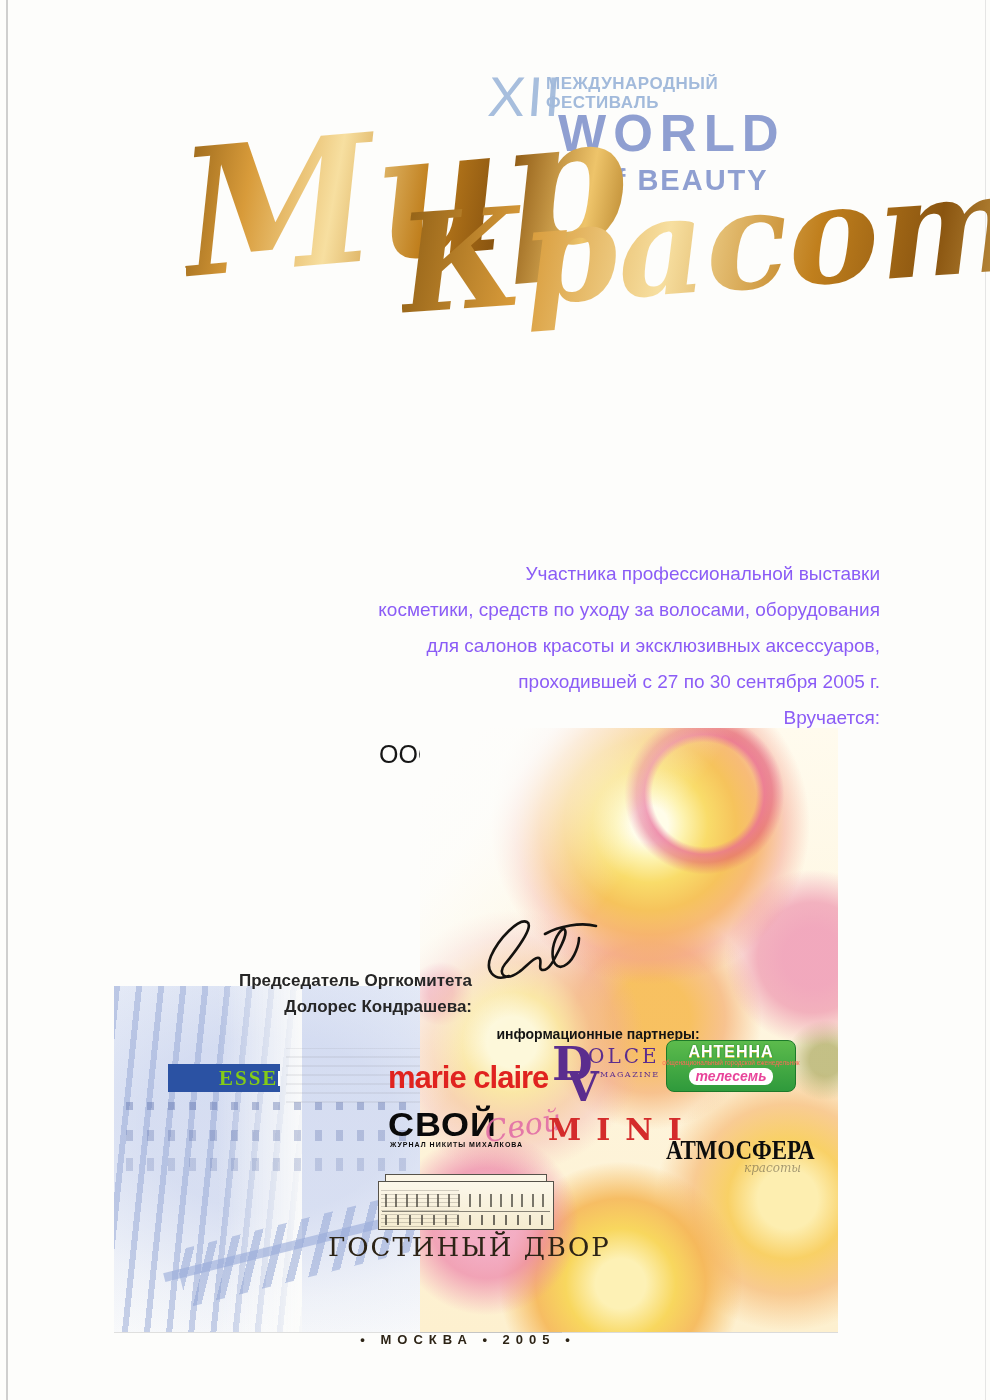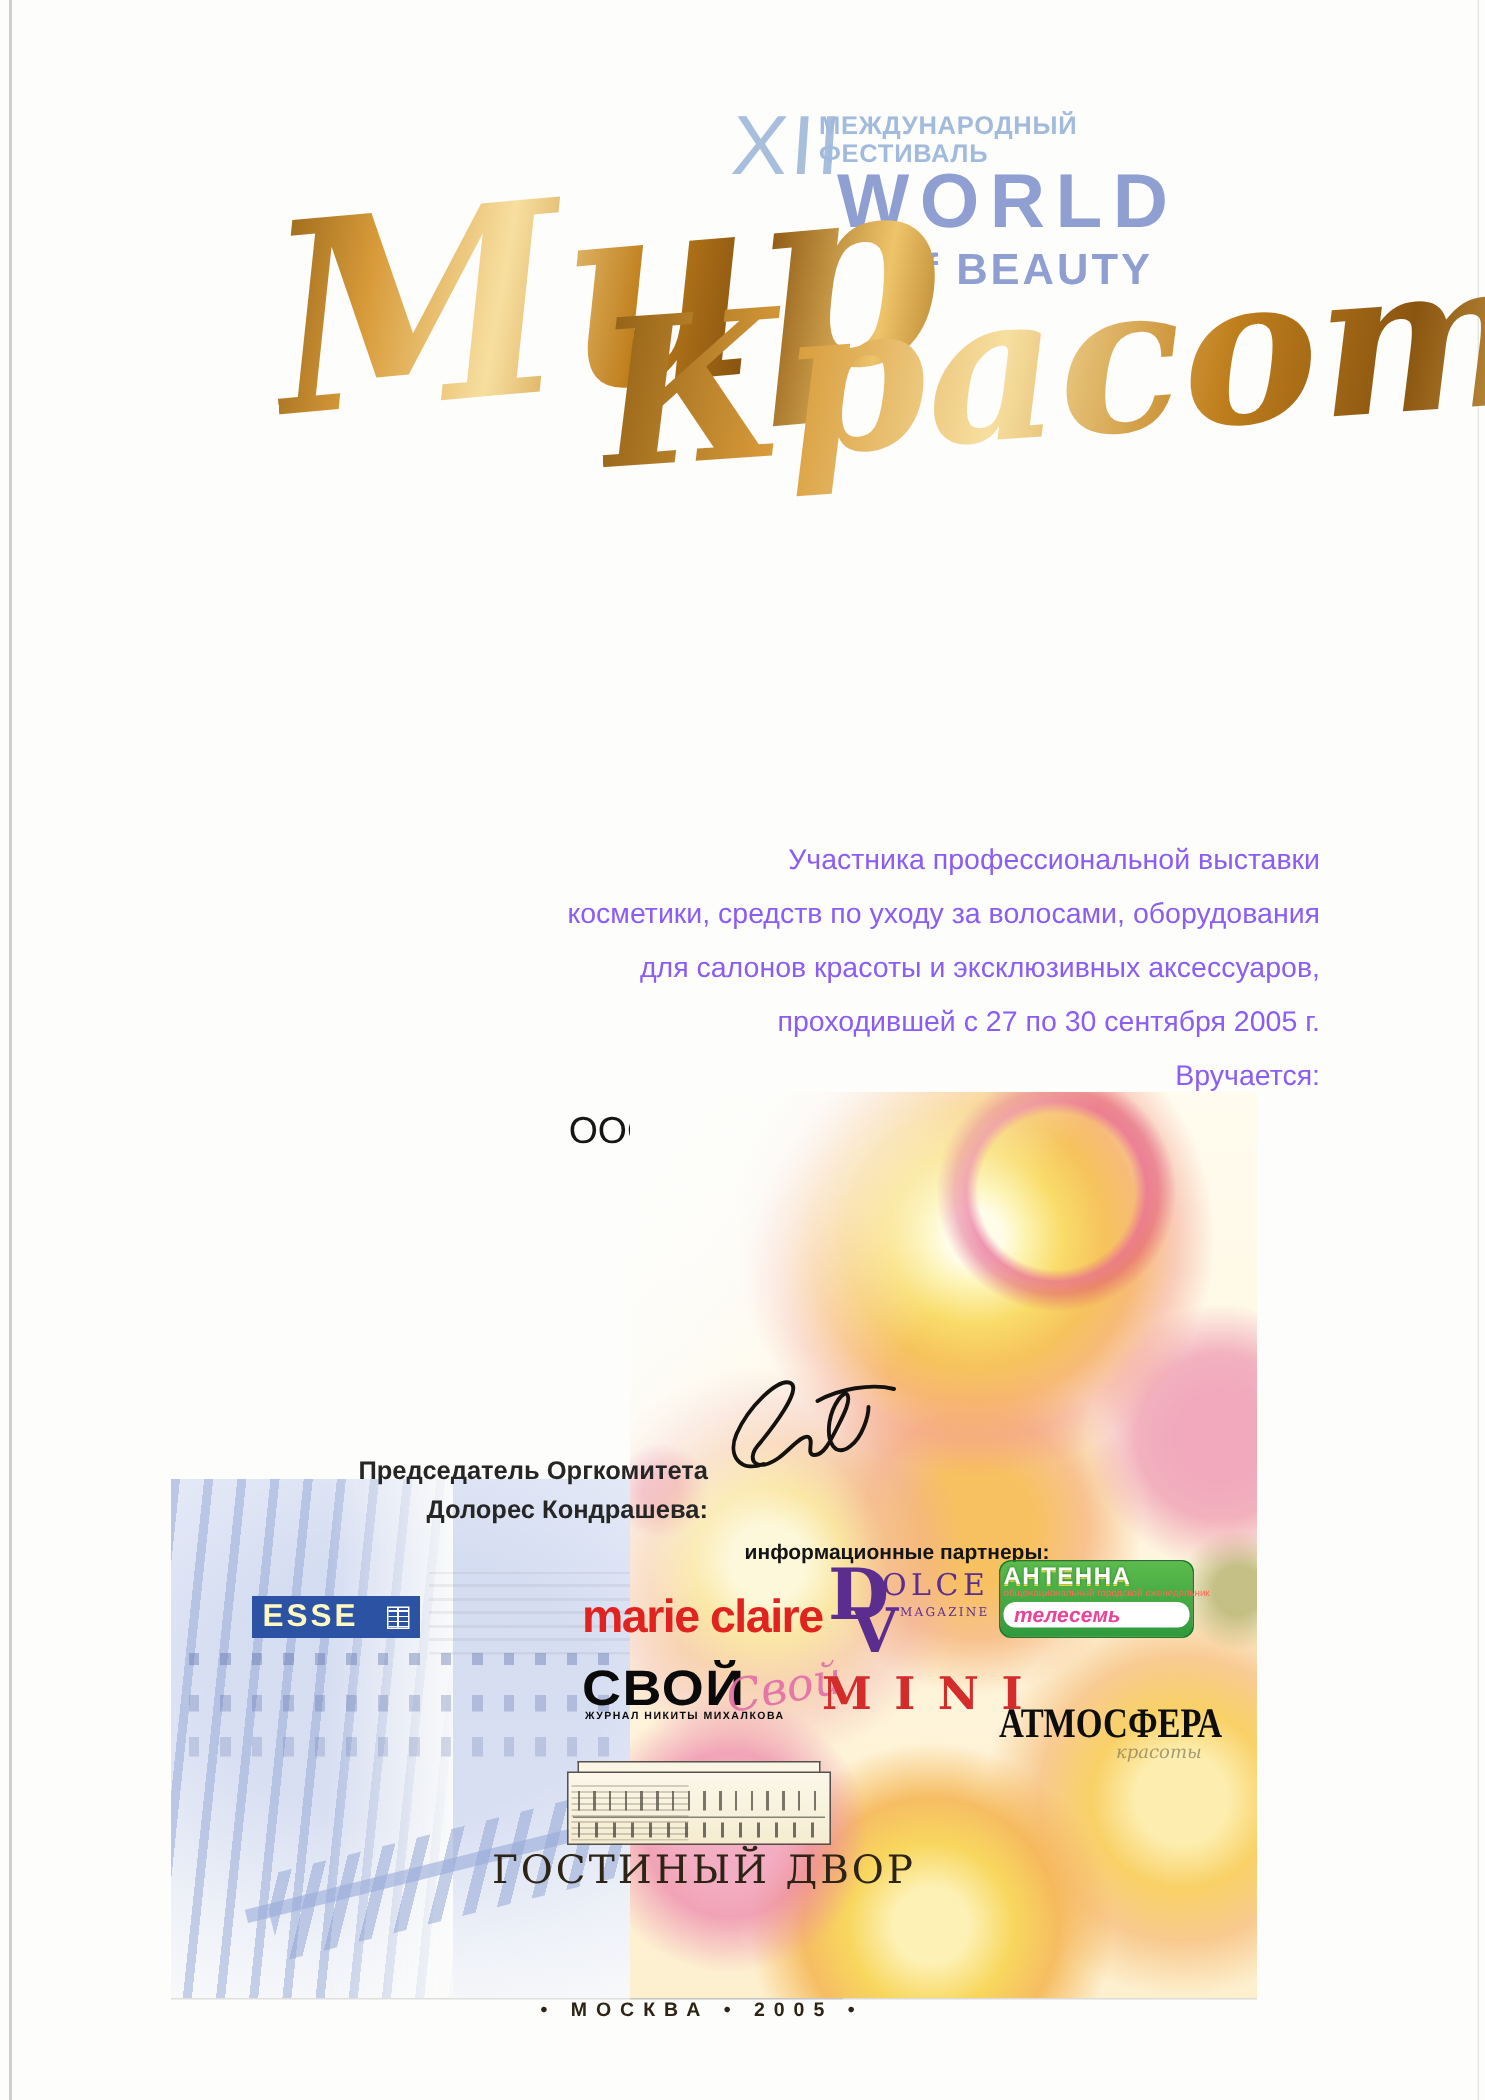--- a/index.html
+++ b/index.html
@@ -76,36 +76,36 @@
   .bleed{left:286px;top:1048px;width:265px;height:55px;opacity:.8;
     background:repeating-linear-gradient(0deg,rgba(128,128,136,.15) 0 2px,transparent 2px 9px);}
 
   
   .lbl{font-size:14px;font-weight:bold;color:#141414;text-align:center;line-height:16px;z-index:5;}
   .official-lbl{left:128px;top:1026px;width:200px;}
   .info-lbl{left:478px;top:1026px;width:240px;}
 
   .esse{left:168px;top:1064px;width:112px;height:28px;background:#2b52a3;z-index:5;
         display:flex;align-items:center;justify-content:space-between;padding:0 7px;box-sizing:border-box;}
-  .esse-txt{font-family:Liberation Sans, sans-serif;font-weight:bold;font-size:21px;color:#fef9c3;letter-spacing:2px;}
+  .esse-txt{font-family:Liberation Serif, serif;font-weight:bold;font-size:21px;color:#84cc16;letter-spacing:2px;margin-left:44px;}
   .esse-ico{width:15px;height:15px;border:1.5px solid #fff;box-sizing:border-box;
         background:linear-gradient(90deg,transparent 45%,#fff 45% 55%,transparent 55%),
                    repeating-linear-gradient(0deg,#fff 0 1.2px,transparent 1.2px 3.4px);}
 
   .marie{left:388px;top:1060px;font-size:31px;font-weight:bold;color:#e0231f;letter-spacing:-1px;z-index:5;}
 
   .dolce{left:552px;top:1036px;width:125px;height:88px;color:#5b2d8e;font-family:"DejaVu Serif","Liberation Serif",serif;z-index:5;}
   .dolce-d{position:absolute;left:0;top:0;font-size:47px;font-weight:bold;}
   .dolce-olce{position:absolute;left:36px;top:8px;font-size:20px;letter-spacing:3px;}
   .dolce-v{position:absolute;left:15px;top:27px;font-size:41px;font-weight:bold;}
   .dolce-mag{position:absolute;left:48px;top:34px;font-size:8px;letter-spacing:1.5px;}
 
   .antenna{left:666px;top:1040px;width:130px;height:52px;border-radius:8px;z-index:5;
     background:linear-gradient(180deg,#5cbb4c,#2f9a3c);border:1px solid #1d7a2a;
-    display:flex;flex-direction:column;padding:3px 2px;box-sizing:border-box;}
+    display:flex;flex-direction:column;align-items:center;padding:3px 2px;box-sizing:border-box;}
   .antenna-title{font-size:16px;font-weight:bold;color:#fff;letter-spacing:1px;line-height:15px;
     text-shadow:0 0 2px #1d7a2a,0 1px 0 #ffe24a;}
   .antenna-tag{font-size:6.5px;color:#ff6a55;line-height:7px;white-space:nowrap;}
   .telesem{margin-top:2px;background:#fff;border-radius:8px;padding:0 7px;font-size:14px;font-weight:bold;
     color:#e8449a;font-style:italic;line-height:17px;}
 
   .svoy{left:388px;top:1106px;width:150px;height:50px;z-index:5;}
   .svoy-title{position:absolute;left:0;top:0;font-size:36px;font-weight:bold;color:#0a0a0a;letter-spacing:1px;transform:scaleY(.92);transform-origin:top left;}
   .svoy-sub{position:absolute;left:2px;top:35px;font-size:7px;font-weight:bold;letter-spacing:1px;color:#0a0a0a;white-space:nowrap;}
   .svoy-script{position:absolute;left:96px;top:2px;font-family:"DejaVu Serif",serif;font-style:italic;font-size:30px;color:#e26ea6;transform:rotate(-10deg);opacity:.9;}

